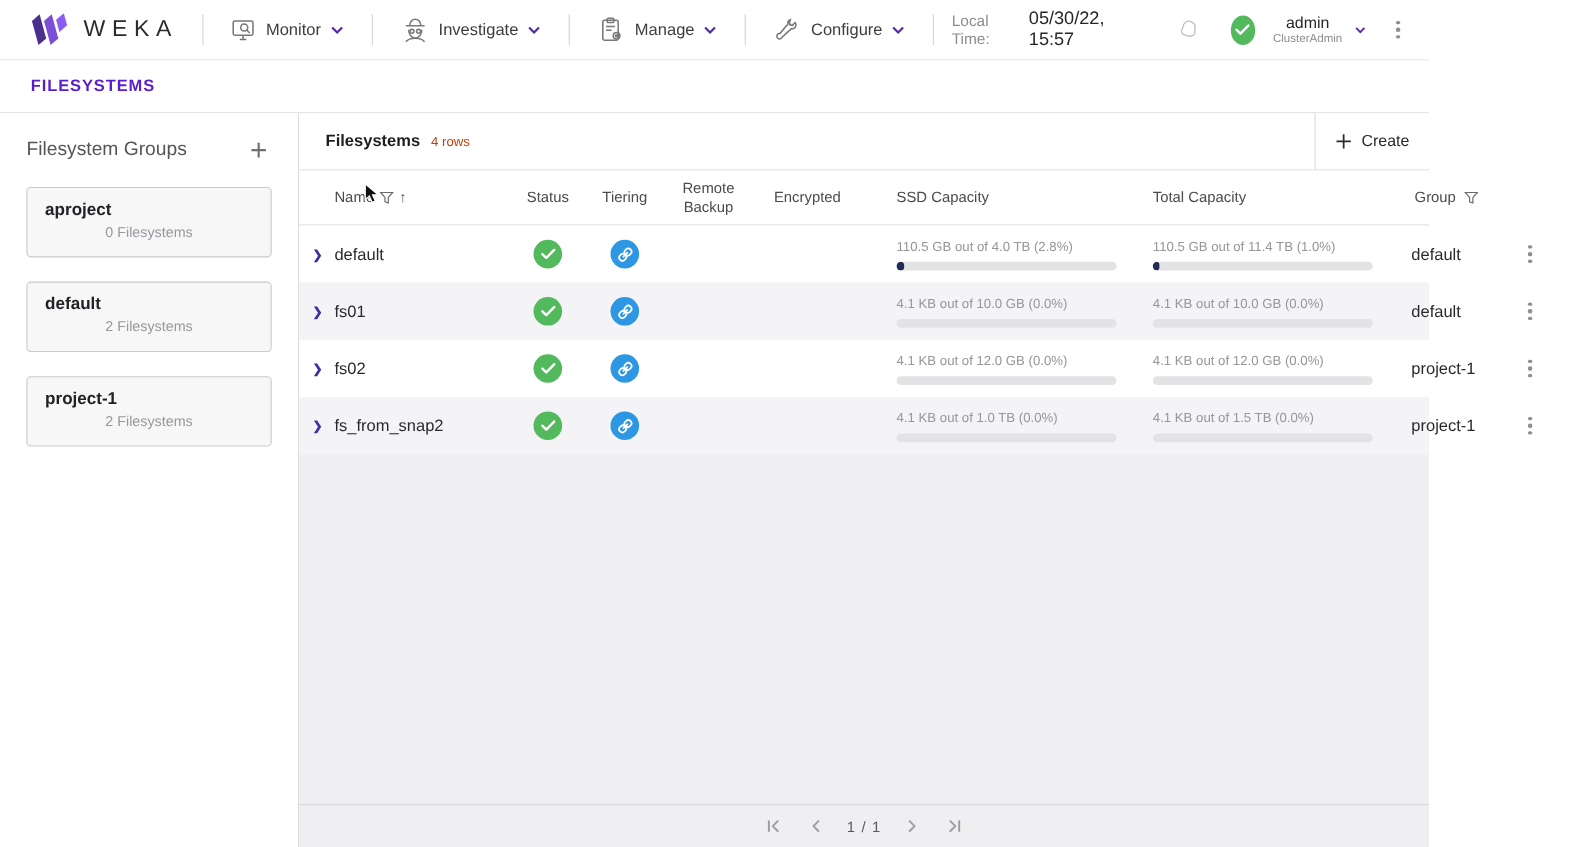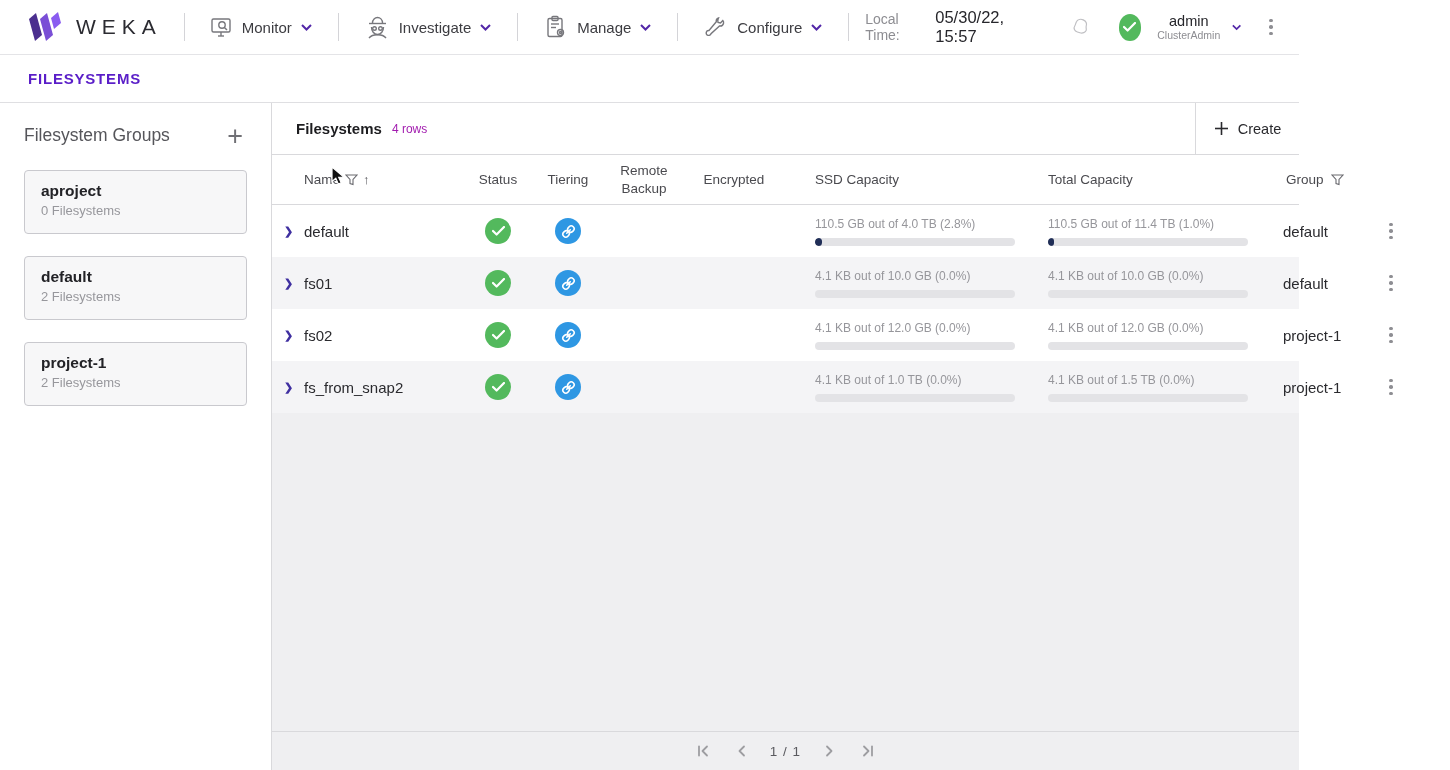--- a/index.html
+++ b/index.html
@@ -39,29 +39,29 @@
 
   
   .page-body { flex:1; display:flex; min-height:0; }
   .sidebar { width:272px; flex:0 0 272px; background:#fff; border-right:1px solid #d9d9dc; padding:22px 24px; }
   .sidebar-head { display:flex; align-items:center; justify-content:space-between; margin-bottom:24px; }
   .sidebar-title { font-size:17.5px; color:#55555a; }
   .add-group { font-size:27px; font-weight:300; color:#707075; cursor:pointer; line-height:20px; padding:0 4px; }
   .group-card { background:#f7f7f8; border:1px solid #c9c9ce; border-radius:4px; height:64px;
     padding:11px 16px; margin-bottom:22px; cursor:pointer; }
   .group-card .g-name { display:block; font-size:15.5px; font-weight:bold; color:#222226; margin-bottom:3px; }
-  .group-card .g-count { display:block; font-size:13px; color:#97979c; }
+  .group-card .g-count { display:block; font-size:13px; color:#97979c;text-align:center; }
 
   .main { flex:1; background:#efeff1; display:flex; flex-direction:column; min-width:0; position:relative; }
 
   
   .toolbar { height:52px; flex:0 0 52px; background:#fff; border-bottom:1px solid #d9d9dc; display:flex; }
   .toolbar-left { flex:1; display:flex; align-items:center; padding-left:24px; gap:10px; }
   .tbl-title { font-size:15px; font-weight:bold; color:#1d1d20; }
-  .tbl-rows { font-size:12px; color:#a21caf; }
+  .tbl-rows { font-size:12px; color:#c2410c; }
   .create-wrap { width:104px; border-left:1px solid #d9d9dc; display:flex; align-items:center; justify-content:center; }
   .create-btn { display:flex; align-items:center; gap:9px; background:none; border:none;
     font-family:inherit; font-size:14.5px; color:#2a2a2e; cursor:pointer; }
 
   
   .grid { display:grid; grid-template-columns:20px 156px 76px 64px 88px 92px 235px 268px 100px 1fr;
     align-items:center; padding:0 12px; }
   .thead { height:50px; background:#fff; border-bottom:1px solid #d9d9dc; }
   .th { font-size:13.5px; color:#4a4a4f; }
   .th.center { text-align:center; line-height:1.3; }

